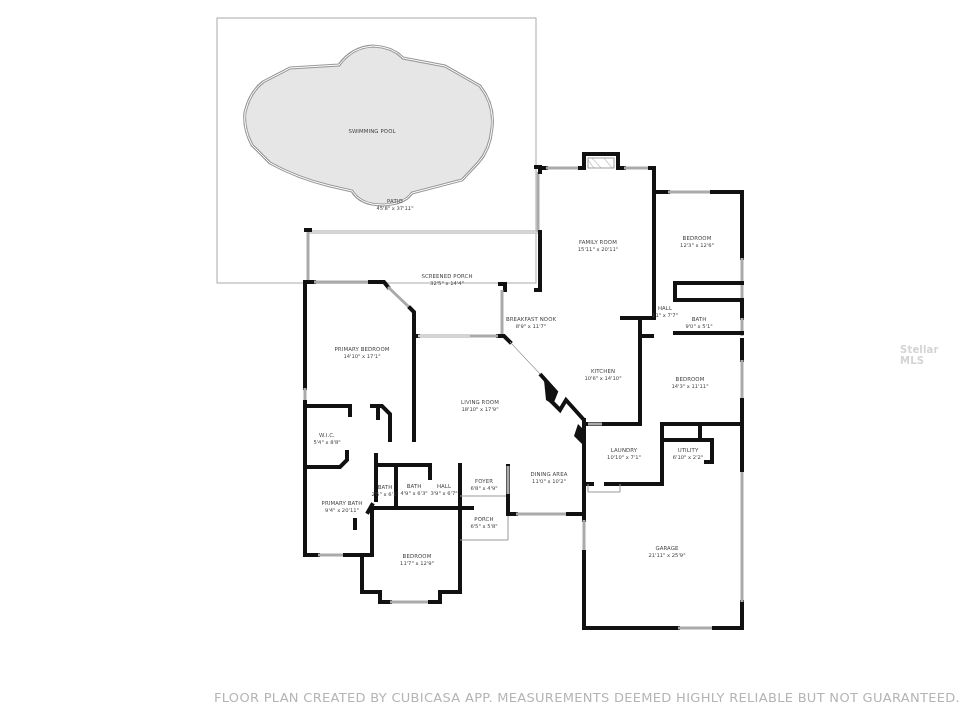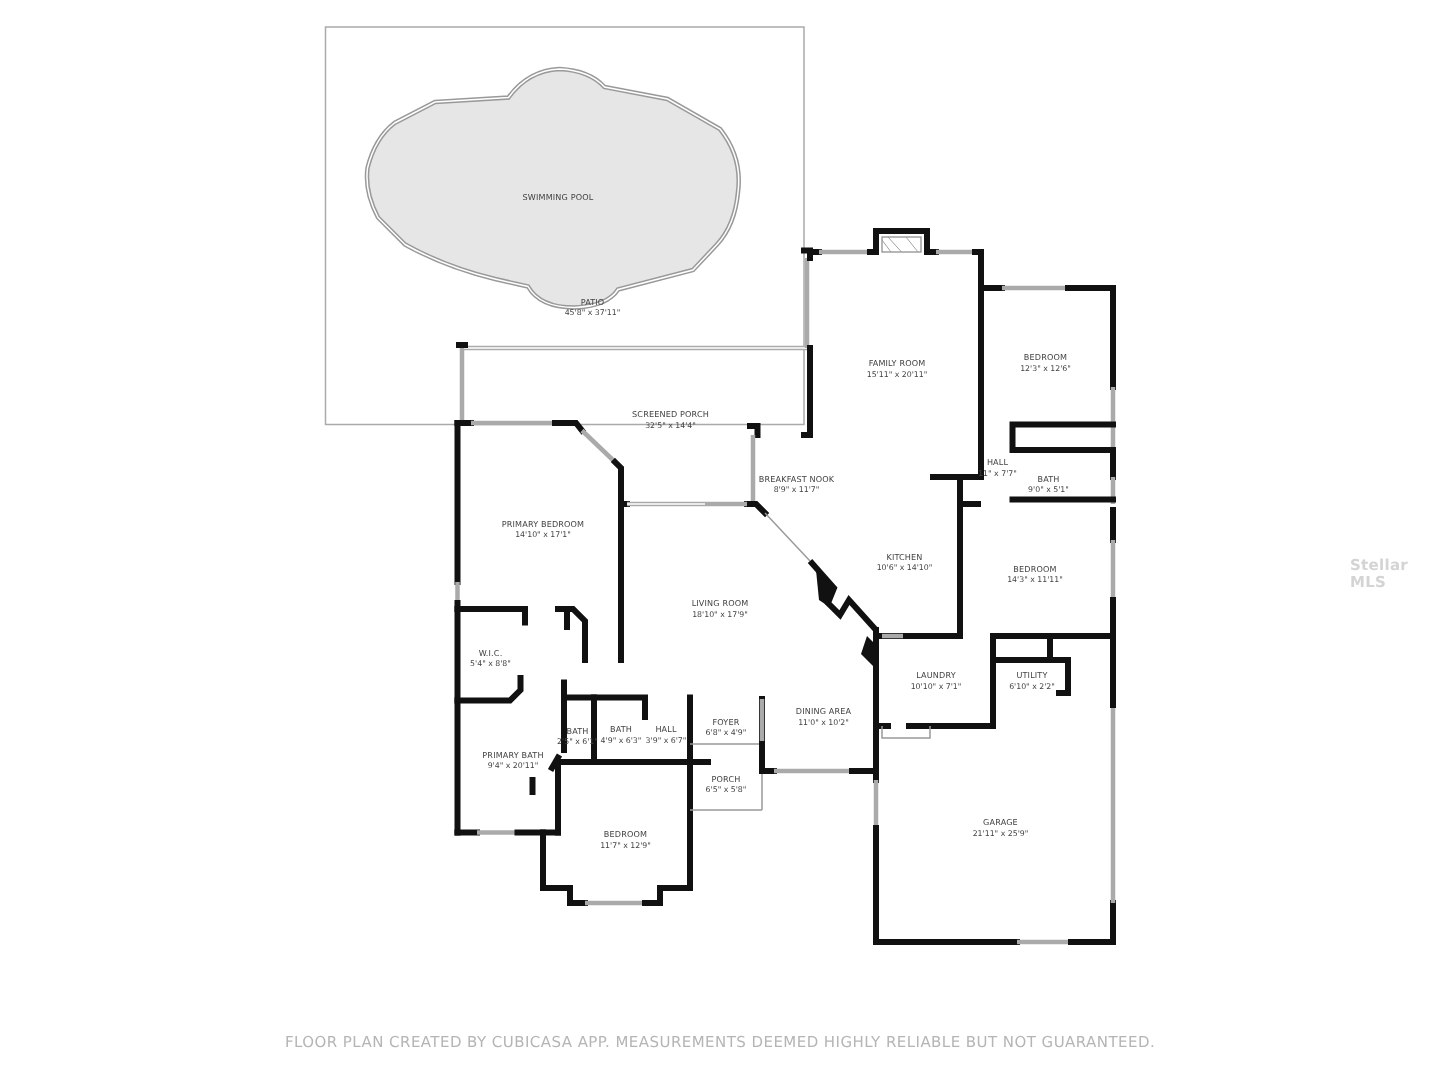--- a/index.html
+++ b/index.html
@@ -5,23 +5,23 @@
   html, body { margin: 0; padding: 0; background: #ffffff; }
   body { width: 960px; height: 720px; position: relative; overflow: hidden;
          font-family: "DejaVu Sans", sans-serif; }
   #plan { position: absolute; left: 0; top: 0; width: 960px; height: 720px; }
   .wall { stroke: #111; stroke-width: 4; fill: none; stroke-linecap: square; }
   .thin { stroke: #999; stroke-width: 1; fill: none; }
   .win { stroke: #aaa; stroke-width: 3; fill: none; }
   .winc { stroke: #fff; stroke-width: 1; fill: none; }
   .lbl { font-size: 5.4px; fill: #444; text-anchor: middle; letter-spacing: 0.1px; }
   .dim { font-size: 5.2px; fill: #444; text-anchor: middle; }
-  .footer { position: absolute; left: 0; width: 960px; top: 690px; text-align: center;
-            font-size: 10px; color: #b5b5b5; letter-spacing: 0.3px; }
-  .watermark { position: absolute; left: 900px; top: 372px; font-size: 10px; color: #d4d4d4;
+  .footer { position: absolute; left: 0; width: 960px; top: 690px; text-align: right;
+            font-size: 13px; color: #b5b5b5; letter-spacing: 0.3px; }
+  .watermark { position: absolute; left: 900px; top: 344px; font-size: 10px; color: #d4d4d4;
                font-weight: bold; letter-spacing: 0.2px; }
 </style>
 </head>
 <body>
 
 <svg id="plan" viewBox="0 0 960 720" xmlns="http://www.w3.org/2000/svg">
 
   <rect x="217" y="18" width="319" height="265" fill="none" stroke="#aaa" stroke-width="1"></rect>
 
   <path d="M 290 68 L 339 65 Q 352 47 373 46 Q 393 47 403 58 L 445 66 L 480 86 Q 495 105 492 128 Q 490 150 478 163 L 462 180 L 412 193 Q 405 204 383 205 Q 360 205 352 191 L 330 186 Q 297 178 270 163 L 252 145 Q 243 128 245 112 Q 250 92 263 82 Z" fill="#e6e6e6" stroke="#999" stroke-width="3"></path>

